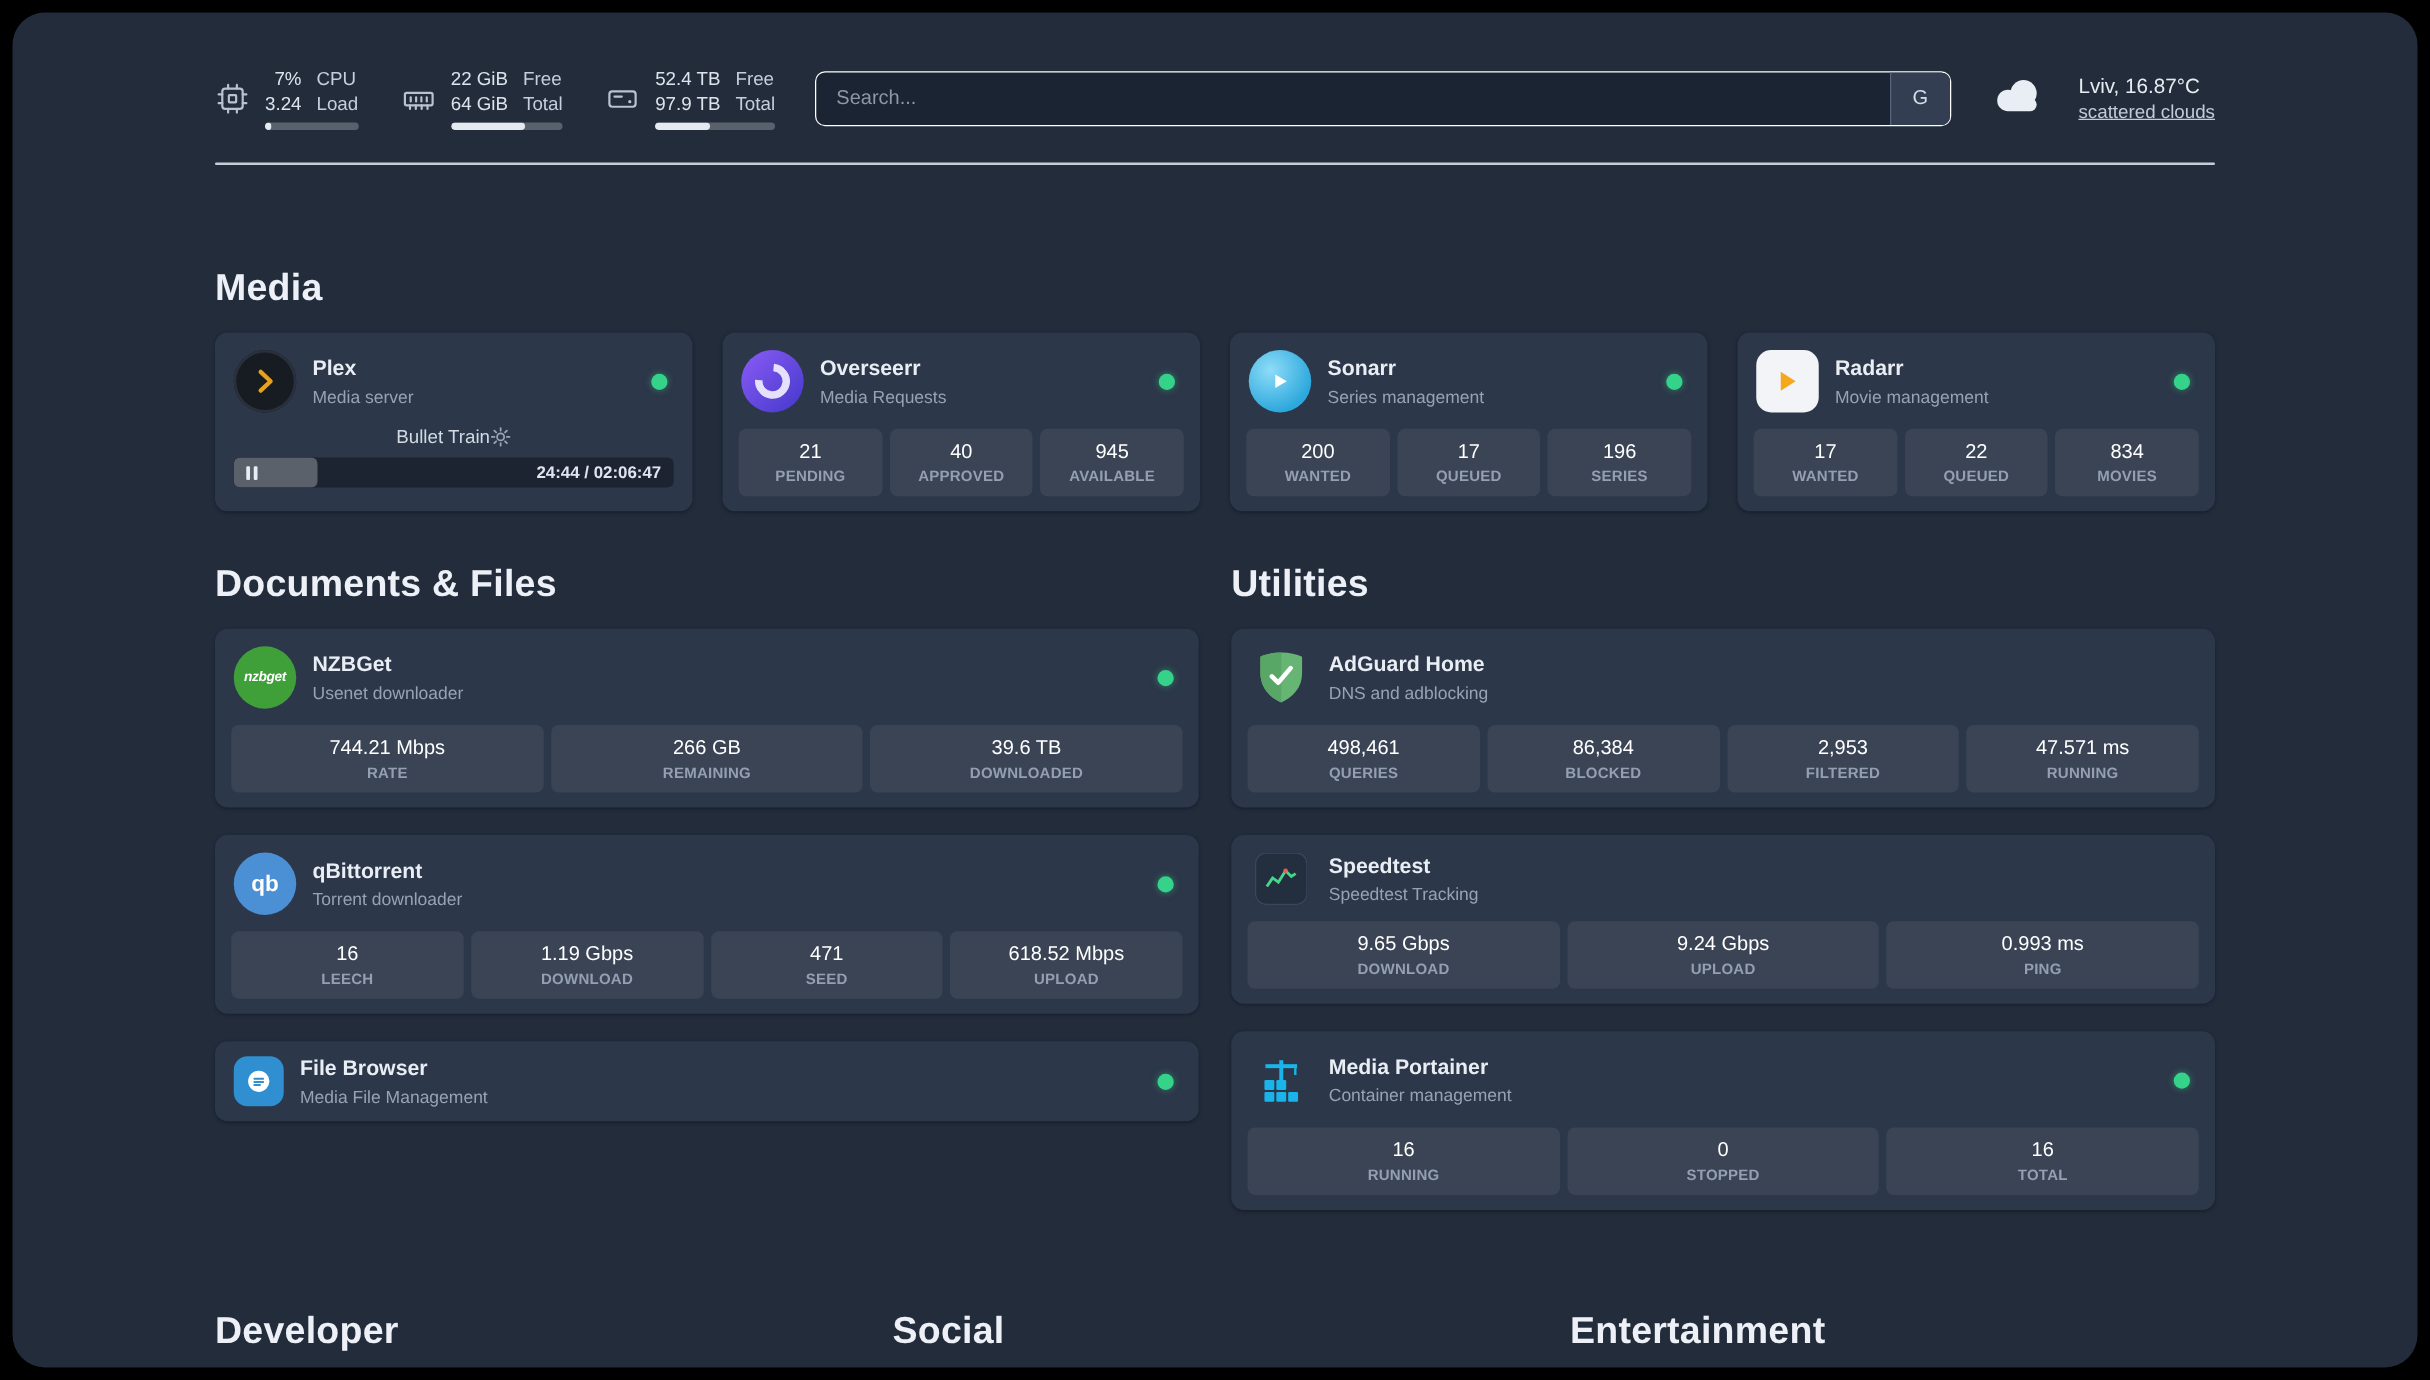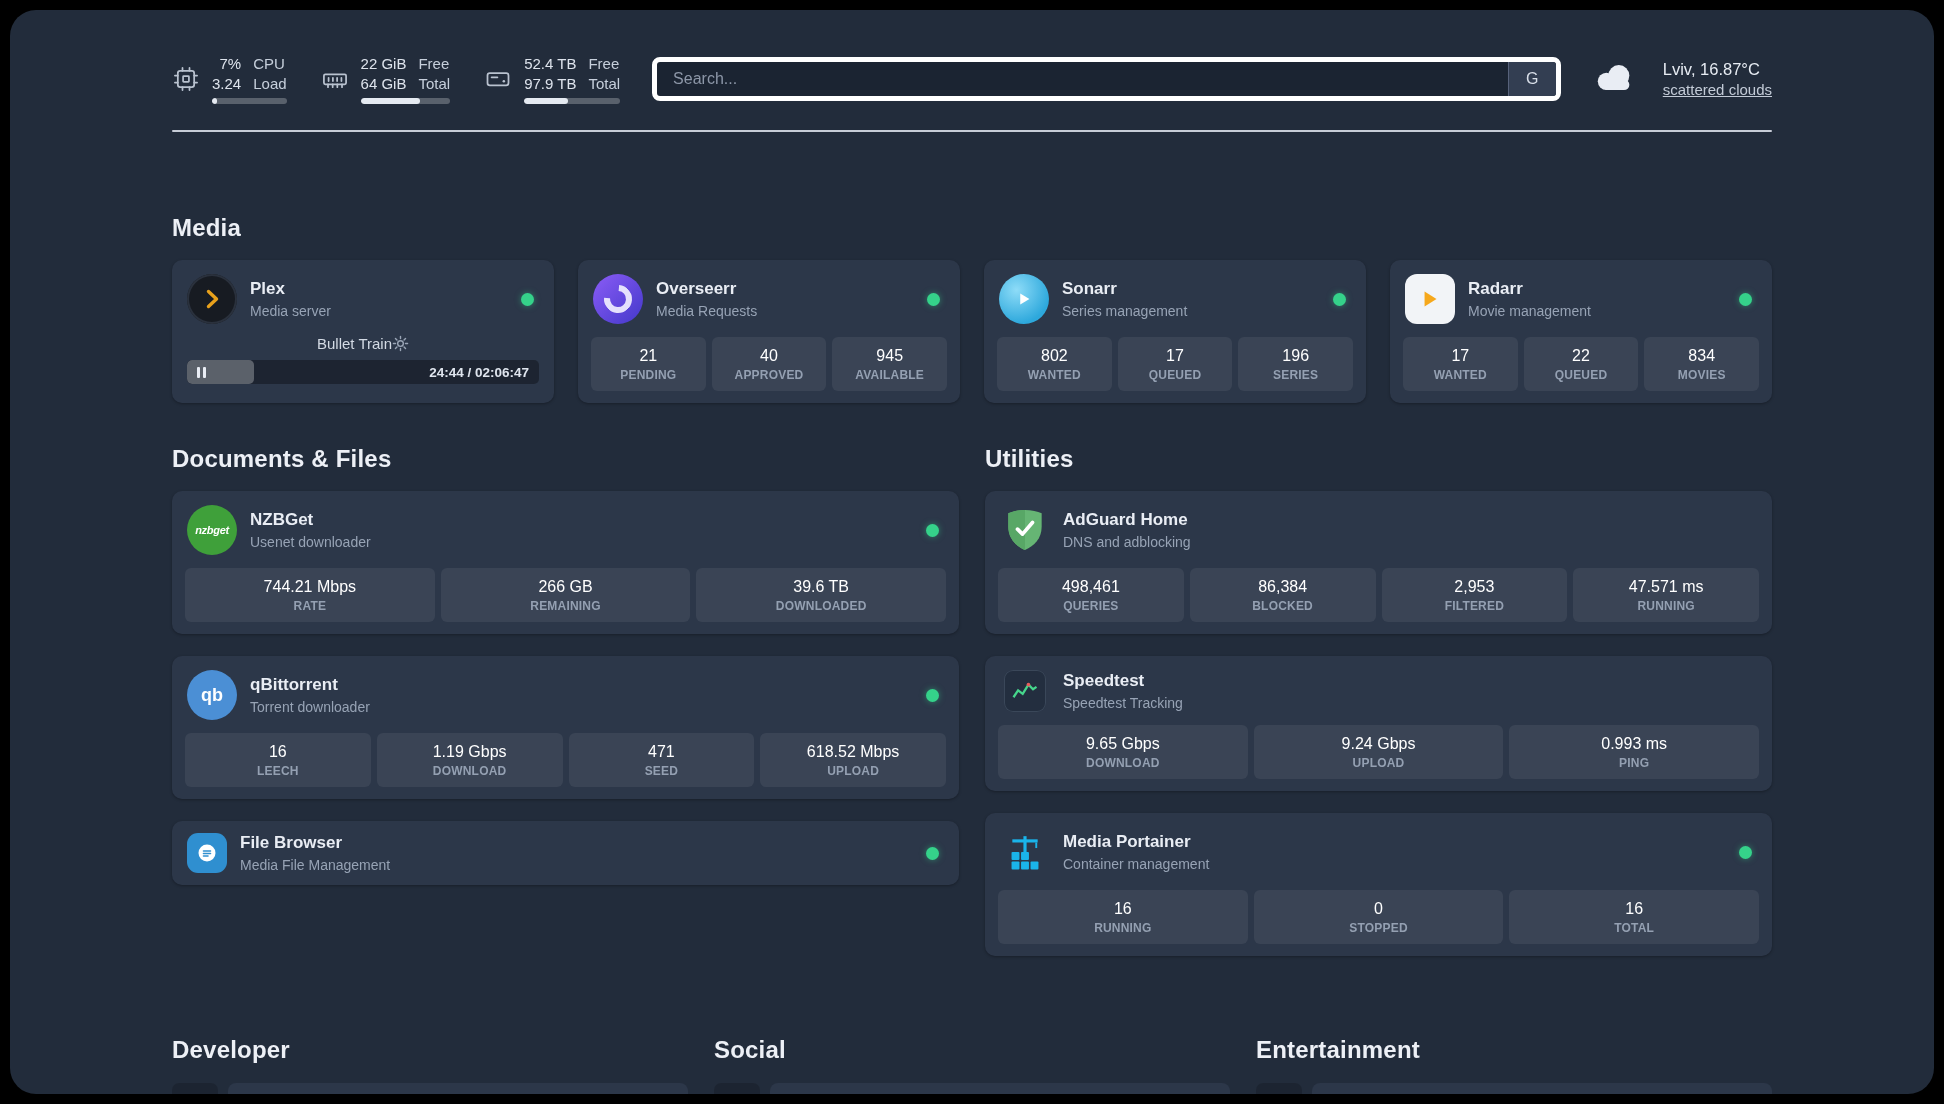--- a/index.html
+++ b/index.html
@@ -11,33 +11,33 @@
   .topbar { display:flex; align-items:center; padding-top:44px; gap:24px; }
   .resources { display:flex; gap:34px; align-items:center; }
   .resource { display:flex; gap:12px; align-items:center; }
   .res-icon { display:flex; align-items:center; color:#b9c2cf; }
   .res-grid { display:grid; grid-template-columns:auto auto; column-gap:12px; font-size:15px; line-height:1.3; }
   .res-val { text-align:right; color:#dde3ec; }
   .res-lab { color:#c6cfdb; }
   .res-bar { height:6px; background:rgba(255,255,255,.25); border-radius:3px; margin-top:5px; overflow:hidden; }
   .res-fill { height:100%; background:#e5eaf1; border-radius:3px; }
 
-  .search { flex:1; display:flex; height:44px; margin:0 8px; background:#1b2432; border:5px solid #ffffff; border-radius:8px; overflow:hidden; }
+  .search { flex:1; display:flex; height:44px; margin:0 8px; background:#1b2432; border:1px solid #ffffff; border-radius:8px; overflow:hidden; }
   .search-input { flex:1; background:transparent; border:none; outline:none; color:#e2e8f1; padding:0 16px; font-size:16px; font-family:inherit; }
   .search-input::placeholder { color:#8d97a8; }
   .search-provider { width:48px; background:#333e52; color:#d8deе8; color:#d8dee8; border:none; border-left:1px solid #57627b; font-size:16px; cursor:pointer; font-family:inherit; }
 
   .weather { display:flex; align-items:center; gap:26px; }
   .weather-loc { font-size:16.5px; color:#e7ecf3; }
   .weather-cond { font-size:15px; color:#c3cbd7; margin-top:2px;text-decoration:underline; }
 
   .divider { height:2px; background:#d9dfe9; opacity:.9; margin-top:26px; border-radius:1px; }
 
   
-  .section-title { font-size:24px; font-weight:600; color:#edf0f6; letter-spacing:.2px; margin-bottom:18px; }
+  .section-title { font-size:30px; font-weight:600; color:#edf0f6; letter-spacing:.2px; margin-bottom:18px; }
   .media-section { margin-top:82px; }
   .media-grid { display:grid; grid-template-columns:repeat(4,1fr); gap:24px; }
   .cols { display:grid; grid-template-columns:1fr 1fr; gap:26px; margin-top:42px; }
   .col-stack { display:flex; flex-direction:column; gap:22px; }
 
   
   .card { background:#2c3749; border-radius:10px; padding:12px 13px; box-shadow:0 1px 3px rgba(0,0,0,.3); }
   .card-head { display:flex; align-items:center; gap:13px; padding:2px; }
   .app-icon { width:50px; height:50px; flex:none; display:flex; align-items:center; justify-content:center; position:relative; }
   .card-name { font-size:17px; font-weight:600; color:#e9edf4; line-height:1.2; }
@@ -244,21 +244,21 @@
                 </svg>
             </span>
             <div class="card-titles">
               <div class="card-name">Sonarr</div>
               <div class="card-sub">Series management</div>
             </div>
             <span class="status-dot"></span>
           </div>
           <div class="stats">
             <div class="stat">
-              <div class="stat-value">802</div>
+              <div class="stat-value">200</div>
               <div class="stat-label">WANTED</div>
             </div>
             <div class="stat">
               <div class="stat-value">17</div>
               <div class="stat-label">QUEUED</div>
             </div>
             <div class="stat">
               <div class="stat-value">196</div>
               <div class="stat-label">SERIES</div>
             </div>

